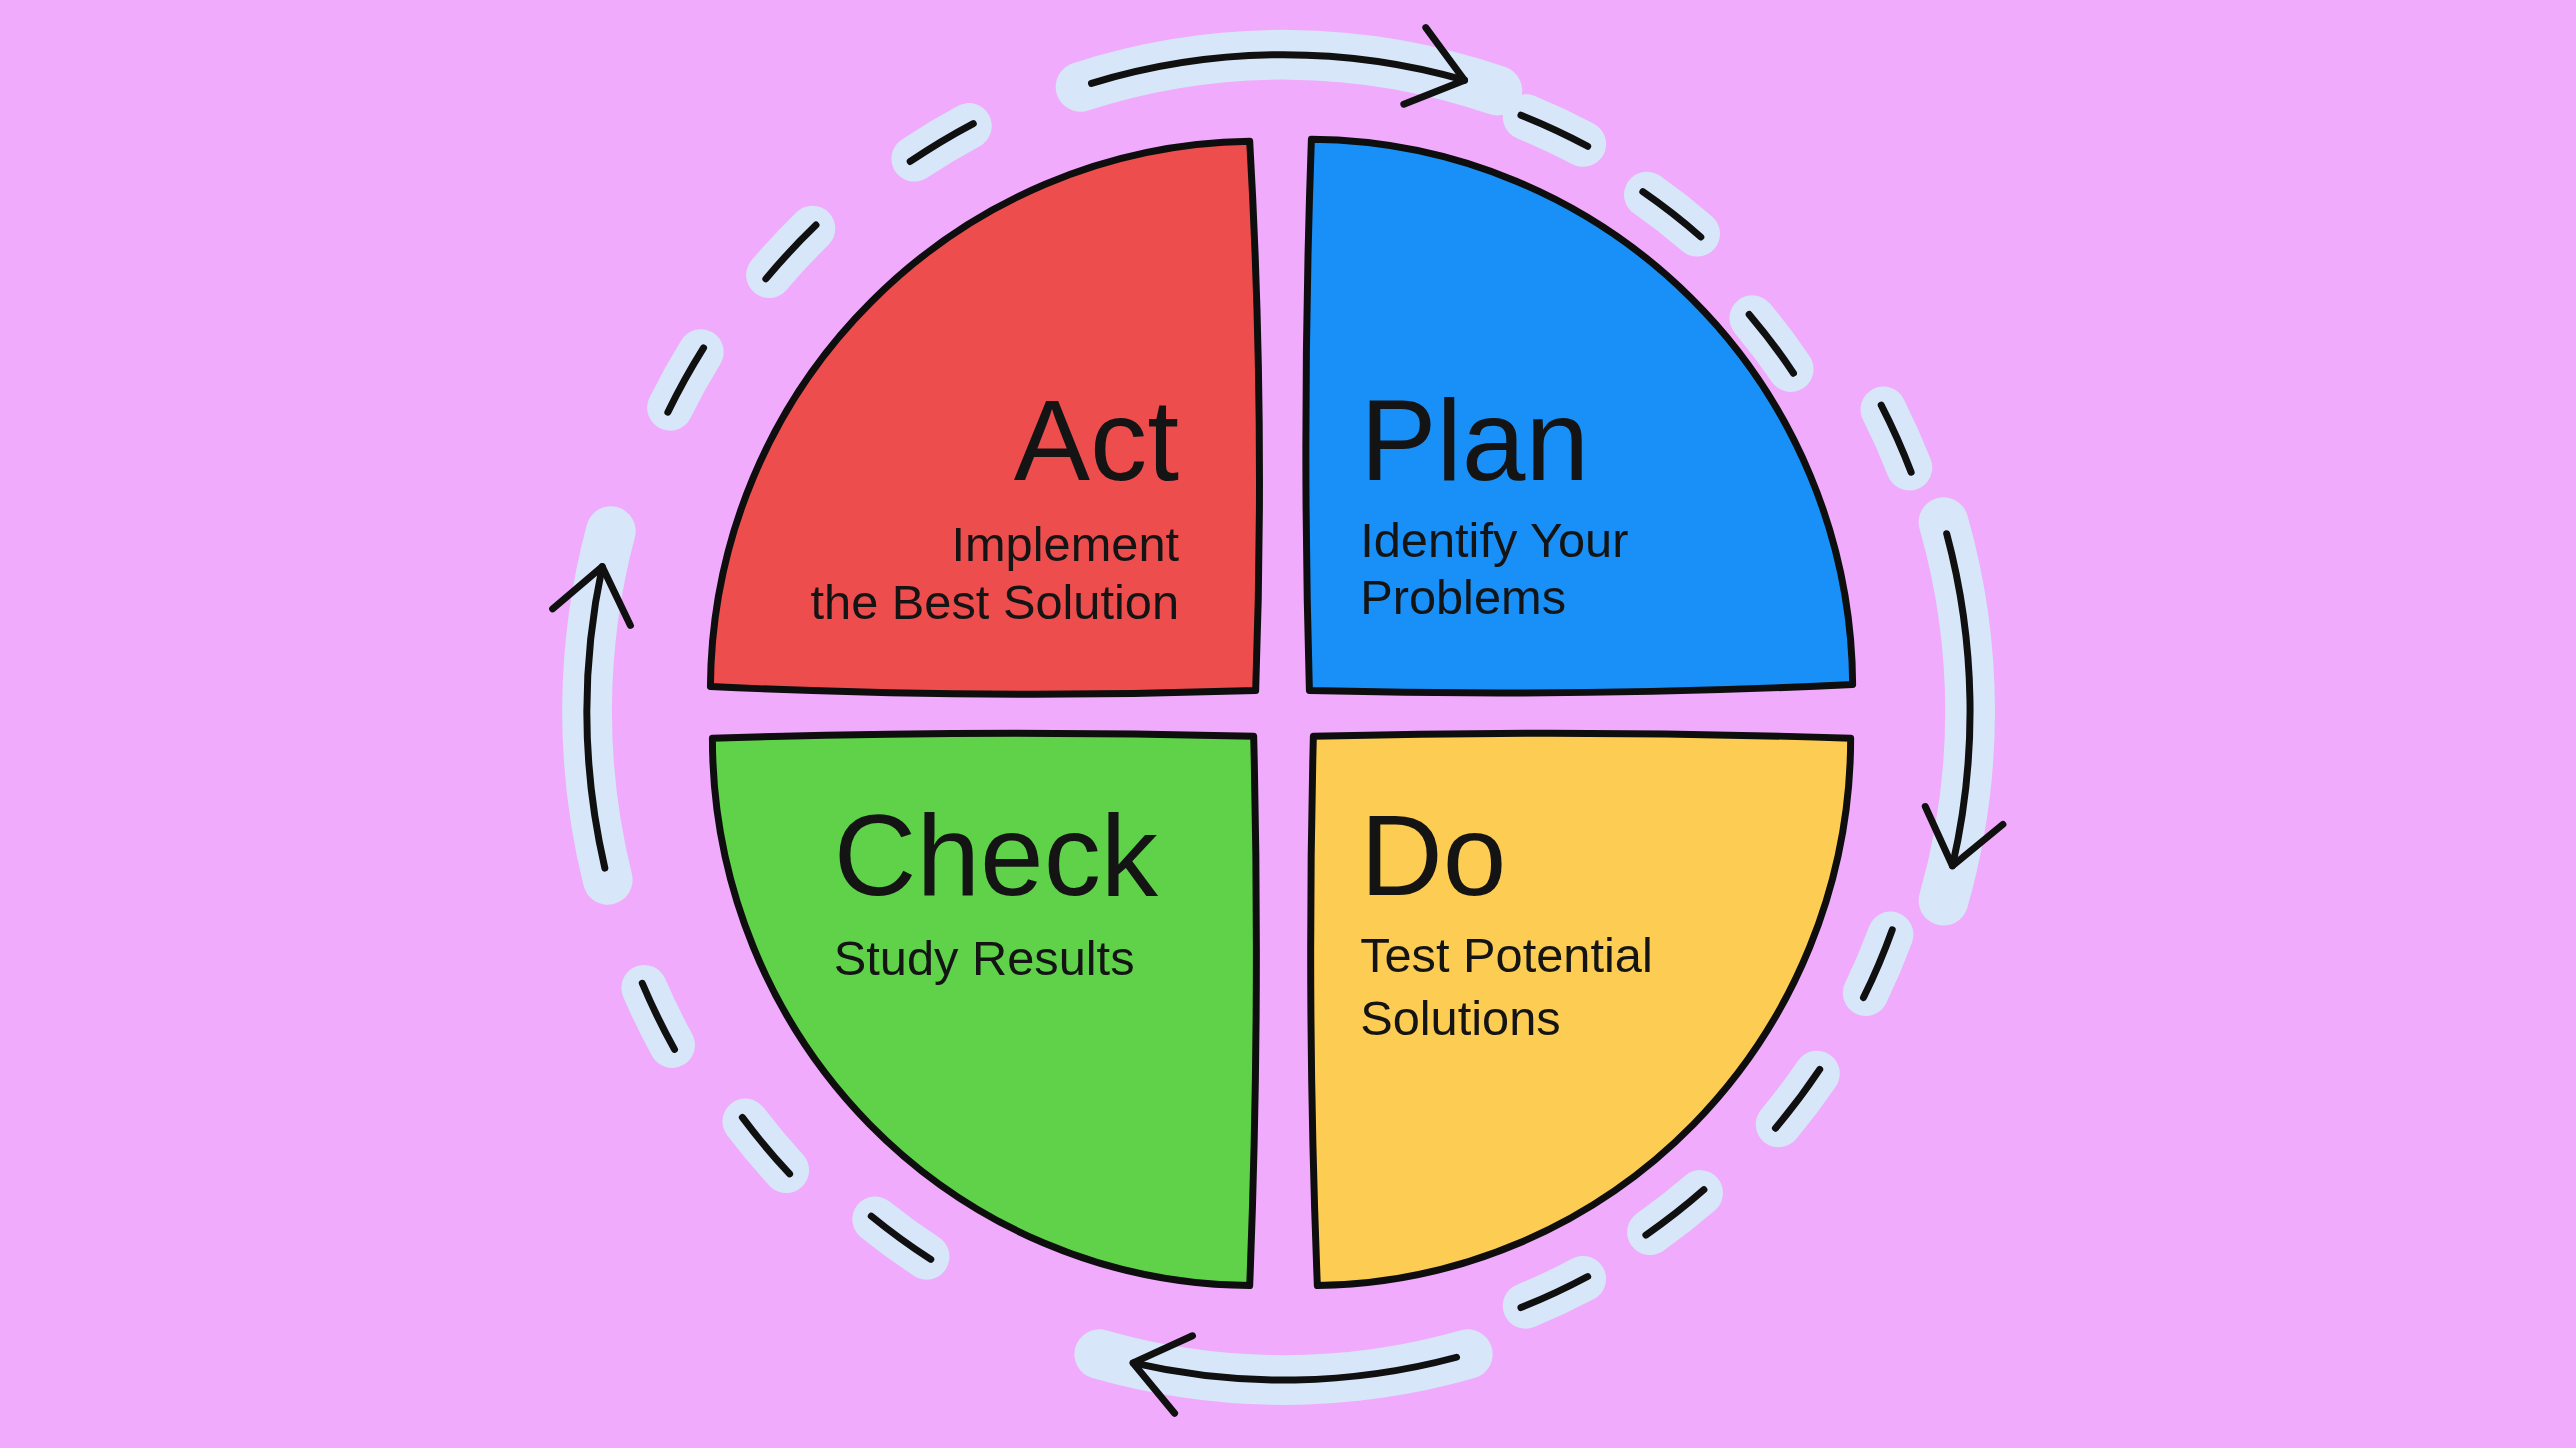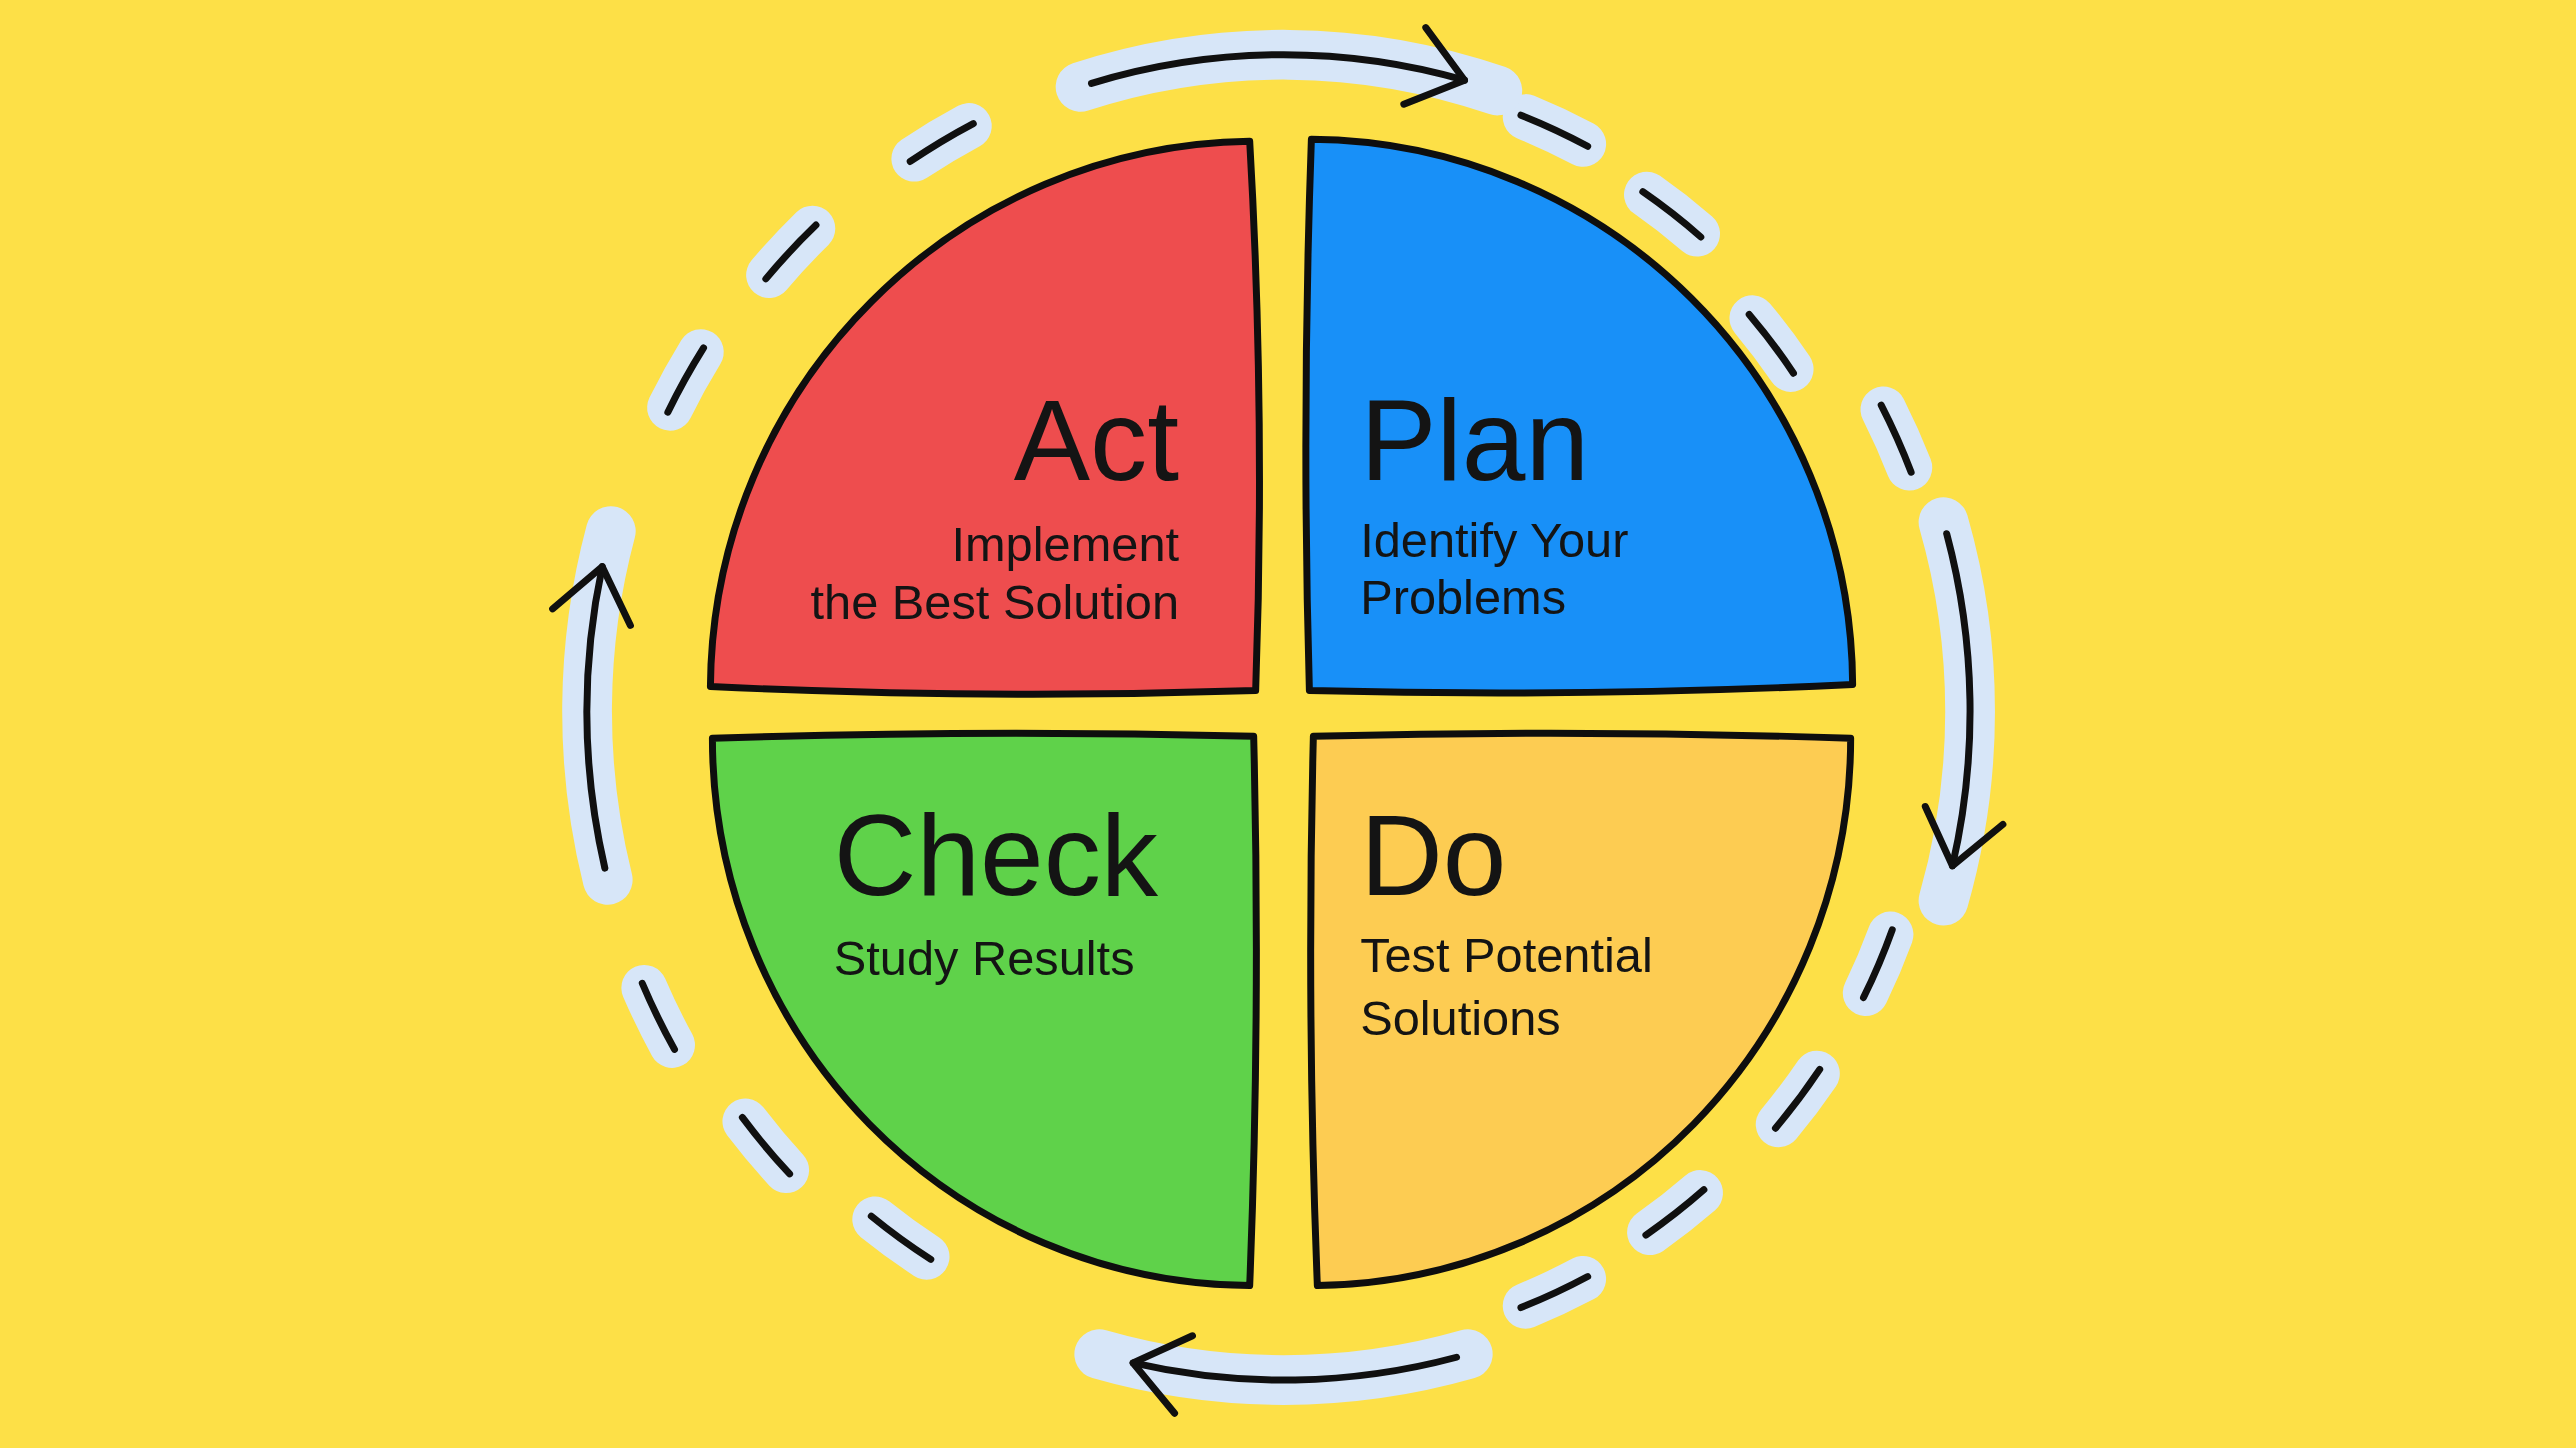--- a/index.html
+++ b/index.html
@@ -1,16 +1,16 @@
 <!DOCTYPE html>
 <html><head>
 <meta charset="utf-8">
 <style>
   html, body { margin: 0; padding: 0; background: #ffffff; }
-  .stage { width: 100%; background: #fde047; }
+  .stage { width: 100%; background: #f0abfc; }
   svg { display: block; width: 100%; height: auto; }
   .wedge { stroke: #0e0e0e; stroke-width: 7; stroke-linejoin: round; }
   .title { font-family: "Liberation Sans", sans-serif; font-size: 115px; font-weight: 400; fill: #141414; }
   .sub   { font-family: "Liberation Sans", sans-serif; font-size: 49px;  font-weight: 400; fill: #141414; }
 </style>
 </head>
 <body>
 
 <div class="stage">
   <svg viewBox="0 0 2589 1456" xmlns="http://www.w3.org/2000/svg">

